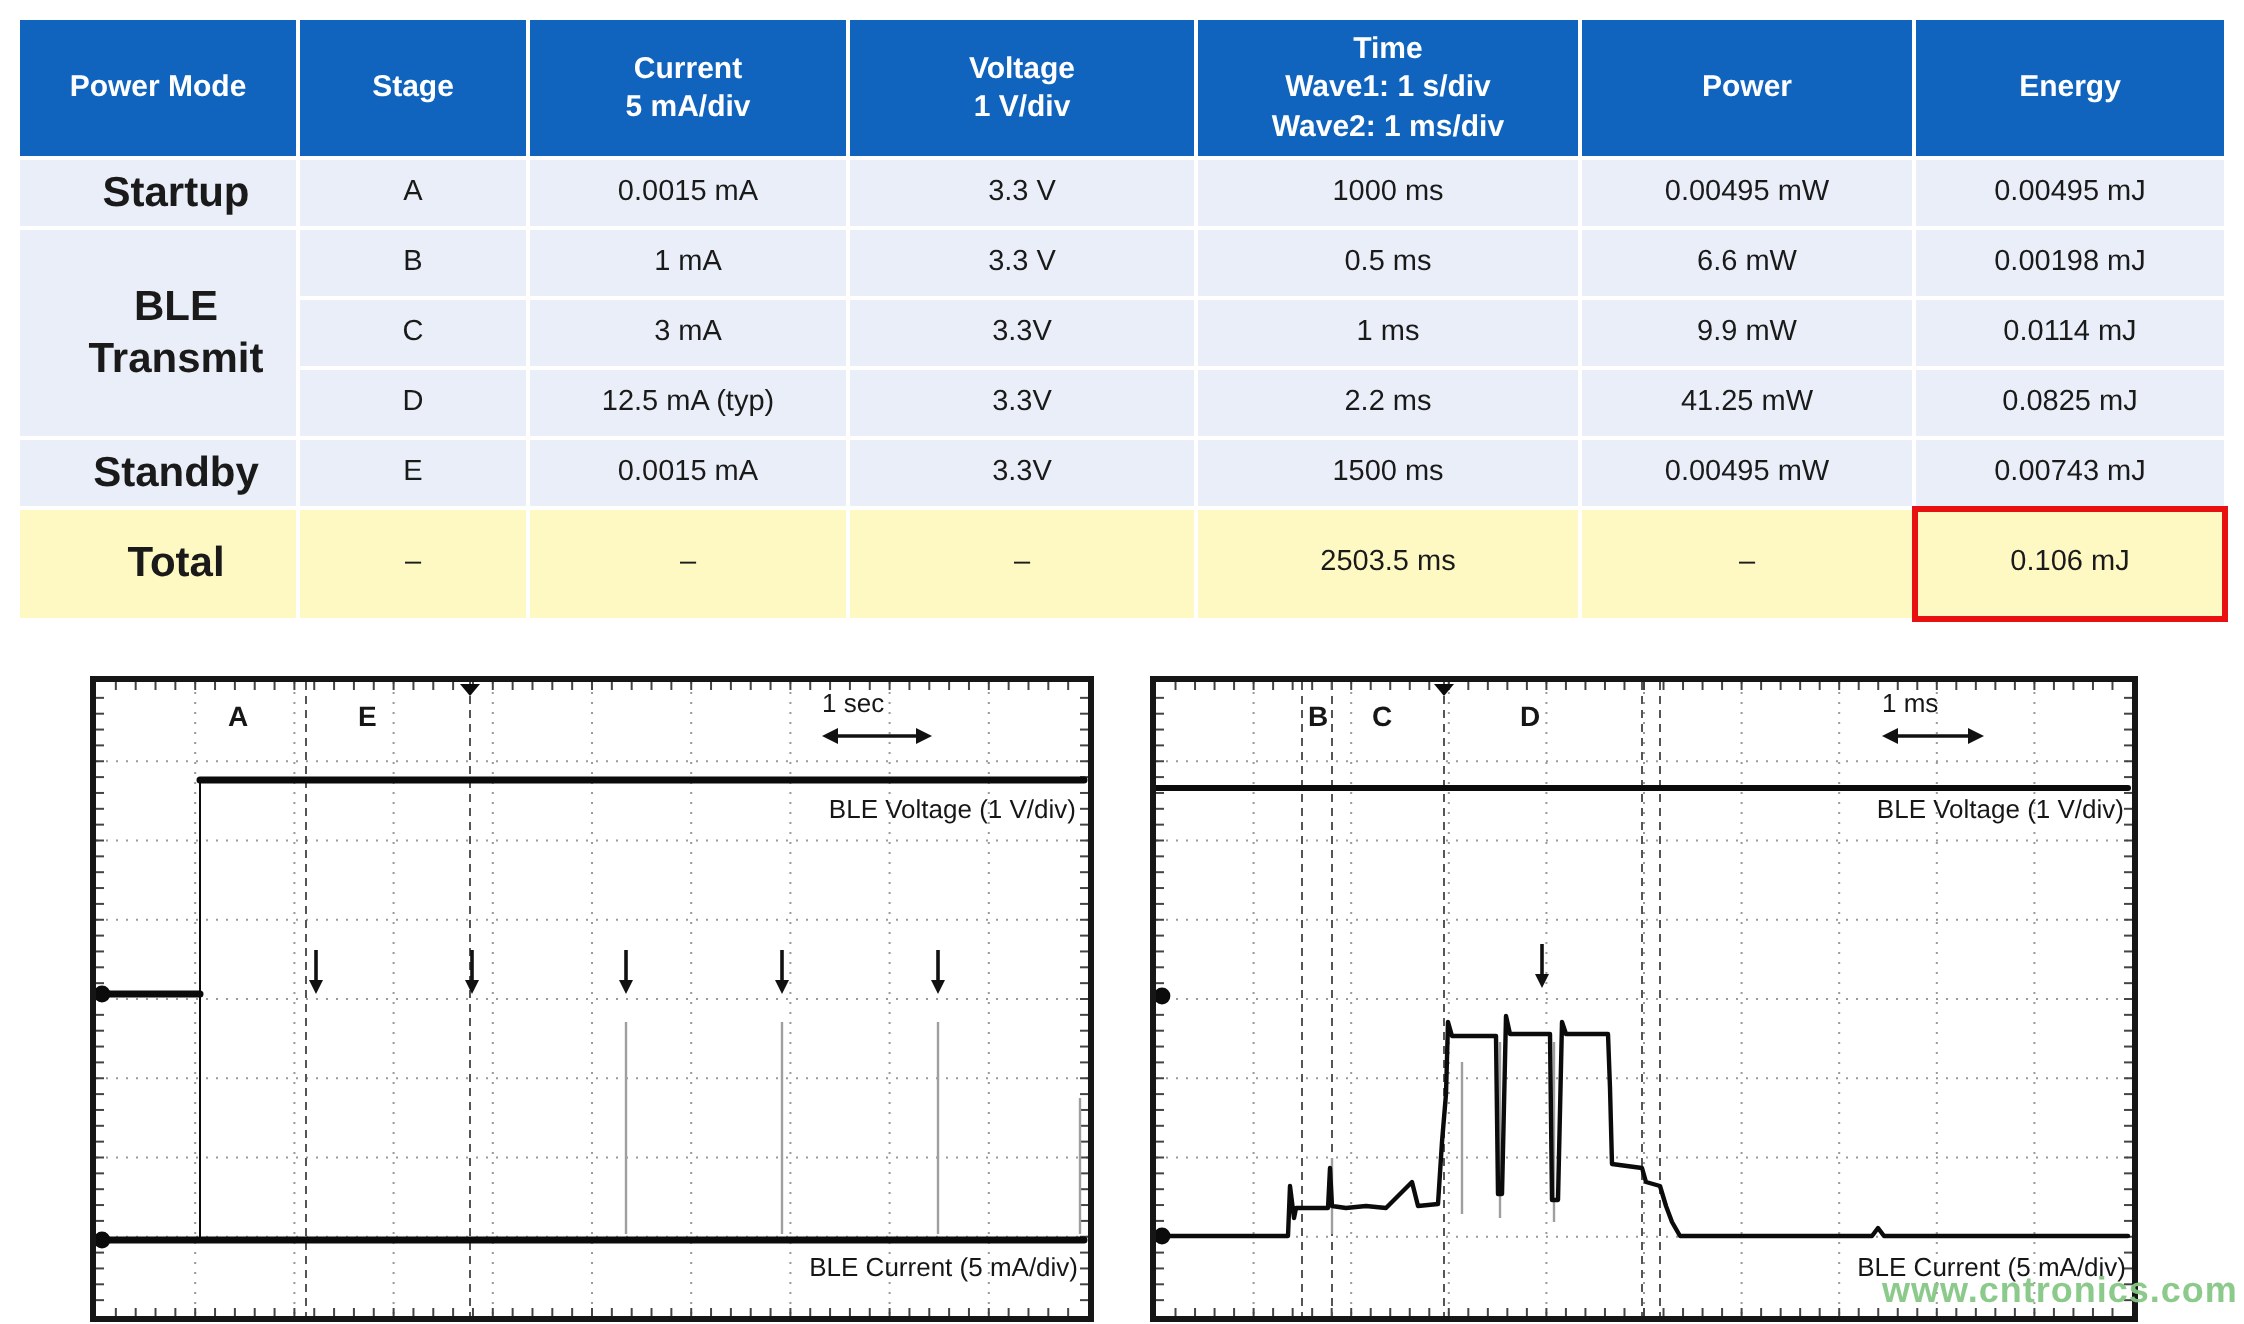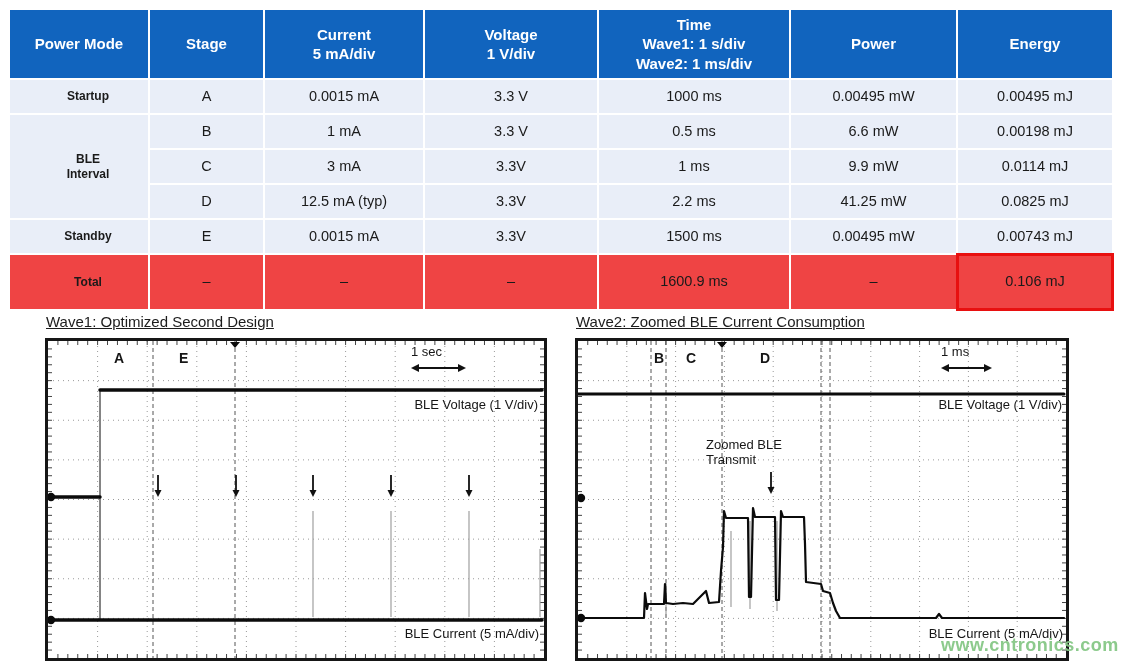--- a/index.html
+++ b/index.html
@@ -6,22 +6,22 @@
   #page{position:relative;width:1122px;height:662px;background:#fff;overflow:hidden;
         font-family:"Liberation Sans","DejaVu Sans",sans-serif;color:#1a1a1a;}
 
   
   table.power{position:absolute;left:8px;top:8px;width:1106px;border-collapse:separate;
               border-spacing:2px;table-layout:fixed;}
   table.power th{background:#1164be;color:#fff;font-weight:bold;font-size:15px;
                  height:66px;text-align:center;vertical-align:middle;white-space:pre-line;line-height:1.3;}
   table.power td{background:#e9eef8;font-size:14.5px;height:31px;text-align:center;
                  vertical-align:middle;white-space:pre-line;line-height:1.2;}
-  table.power td.mode{font-weight:bold;font-size:12px;padding-left:19px;}
-  table.power tr.total td{background:#ef4444;}
+  table.power td.mode{font-weight:bold;font-size:21px;padding-left:19px;}
+  table.power tr.total td{background:#fef9c3;}
   table.power tr.total td.mode{font-weight:bold;}
   td.hl{position:relative;}
   .redbox{position:absolute;left:-2px;top:-2px;right:-2px;bottom:-2px;
           border:3px solid #e81010;pointer-events:none;}
 
   
   .wtitle{position:absolute;font-size:15px;color:#1c1c1c;text-decoration:underline;}
   .scope{position:absolute;width:496px;height:317px;border:3px solid #161616;background:#fff;}
   #scope2{width:488px;}
   .scope svg{position:absolute;left:0;top:0;}
@@ -66,21 +66,21 @@
         <td class="mode">Startup</td>
         <td>A</td>
         <td>0.0015 mA</td>
         <td>3.3 V</td>
         <td>1000 ms</td>
         <td>0.00495 mW</td>
         <td>0.00495 mJ</td>
       </tr>
       <tr>
         <td class="mode" rowspan="3">BLE
-Interval</td>
+Transmit</td>
         <td>B</td>
         <td>1 mA</td>
         <td>3.3 V</td>
         <td>0.5 ms</td>
         <td>6.6 mW</td>
         <td>0.00198 mJ</td>
       </tr>
       <tr>
         <td>C</td>
         <td>3 mA</td>
@@ -104,31 +104,30 @@
         <td>3.3V</td>
         <td>1500 ms</td>
         <td>0.00495 mW</td>
         <td>0.00743 mJ</td>
       </tr>
       <tr class="total">
         <td class="mode">Total</td>
         <td>–</td>
         <td>–</td>
         <td>–</td>
-        <td>1600.9 ms</td>
+        <td>2503.5 ms</td>
         <td>–</td>
         <td class="hl">
           <span>0.106 mJ</span>
           <span class="redbox"></span>
         </td>
       </tr>
     </tbody>
   </table>
 
-  <div class="wtitle" style="left:46px;top:313px;">Wave1: Optimized Second Design</div>
 
   <div class="scope" id="scope1" style="left:45px;top:338px;">
     <svg width="496" height="317" viewBox="0 0 496 317">
         <line x1="49.6" y1="0" x2="49.6" y2="317" stroke="#9a9a9a" stroke-width="1" stroke-dasharray="1 4"></line>
         <line x1="99.2" y1="0" x2="99.2" y2="317" stroke="#9a9a9a" stroke-width="1" stroke-dasharray="1 4"></line>
         <line x1="148.8" y1="0" x2="148.8" y2="317" stroke="#9a9a9a" stroke-width="1" stroke-dasharray="1 4"></line>
         <line x1="198.4" y1="0" x2="198.4" y2="317" stroke="#9a9a9a" stroke-width="1" stroke-dasharray="1 4"></line>
         <line x1="248" y1="0" x2="248" y2="317" stroke="#9a9a9a" stroke-width="1" stroke-dasharray="1 4"></line>
         <line x1="297.6" y1="0" x2="297.6" y2="317" stroke="#9a9a9a" stroke-width="1" stroke-dasharray="1 4"></line>
         <line x1="347.2" y1="0" x2="347.2" y2="317" stroke="#9a9a9a" stroke-width="1" stroke-dasharray="1 4"></line>
@@ -344,21 +343,20 @@
         <polygon points="363,27 371,23 371,31" fill="#111"></polygon>
         <polygon points="418,27 410,23 410,31" fill="#111"></polygon>
       </svg>
     <div class="slabel stg" style="left:66px;top:9px;">A</div>
     <div class="slabel stg" style="left:131px;top:9px;">E</div>
     <div class="slabel ctr" style="left:363px;top:3px;width:55px;">1 sec</div>
     <div class="slabel" style="right:6px;top:56px;">BLE Voltage (1 V/div)</div>
     <div class="slabel" style="right:5px;top:285px;">BLE Current (5 mA/div)</div>
   </div>
 
-  <div class="wtitle" style="left:576px;top:313px;">Wave2: Zoomed BLE Current Consumption</div>
 
   <div class="scope" id="scope2" style="left:575px;top:338px;">
     <svg width="488" height="317" viewBox="0 0 488 317">
         <line x1="48.8" y1="0" x2="48.8" y2="317" stroke="#9a9a9a" stroke-width="1" stroke-dasharray="1 4"></line>
         <line x1="97.6" y1="0" x2="97.6" y2="317" stroke="#9a9a9a" stroke-width="1" stroke-dasharray="1 4"></line>
         <line x1="146.4" y1="0" x2="146.4" y2="317" stroke="#9a9a9a" stroke-width="1" stroke-dasharray="1 4"></line>
         <line x1="195.2" y1="0" x2="195.2" y2="317" stroke="#9a9a9a" stroke-width="1" stroke-dasharray="1 4"></line>
         <line x1="244" y1="0" x2="244" y2="317" stroke="#9a9a9a" stroke-width="1" stroke-dasharray="1 4"></line>
         <line x1="292.8" y1="0" x2="292.8" y2="317" stroke="#9a9a9a" stroke-width="1" stroke-dasharray="1 4"></line>
         <line x1="341.6" y1="0" x2="341.6" y2="317" stroke="#9a9a9a" stroke-width="1" stroke-dasharray="1 4"></line>
@@ -565,19 +563,17 @@
         <polygon points="189.5,146 196.5,146 193,153" fill="#111"></polygon>
         <line x1="369" y1="27" x2="408" y2="27" stroke="#111" stroke-width="1.8"></line>
         <polygon points="363,27 371,23 371,31" fill="#111"></polygon>
         <polygon points="414,27 406,23 406,31" fill="#111"></polygon>
       </svg>
     <div class="slabel stg" style="left:76px;top:9px;">B</div>
     <div class="slabel stg" style="left:108px;top:9px;">C</div>
     <div class="slabel stg" style="left:182px;top:9px;">D</div>
     <div class="slabel ctr" style="left:363px;top:3px;width:51px;">1 ms</div>
     <div class="slabel" style="right:4px;top:56px;">BLE Voltage (1 V/div)</div>
-    <div class="slabel ctr" style="left:128px;top:96px;width:130px;">Zoomed BLE
-Transmit</div>
     <div class="slabel" style="right:3px;top:285px;">BLE Current (5 mA/div)</div>
   </div>
 
   <div class="watermark">www.cntronics.com</div>
 </div>
 
 </body></html>

